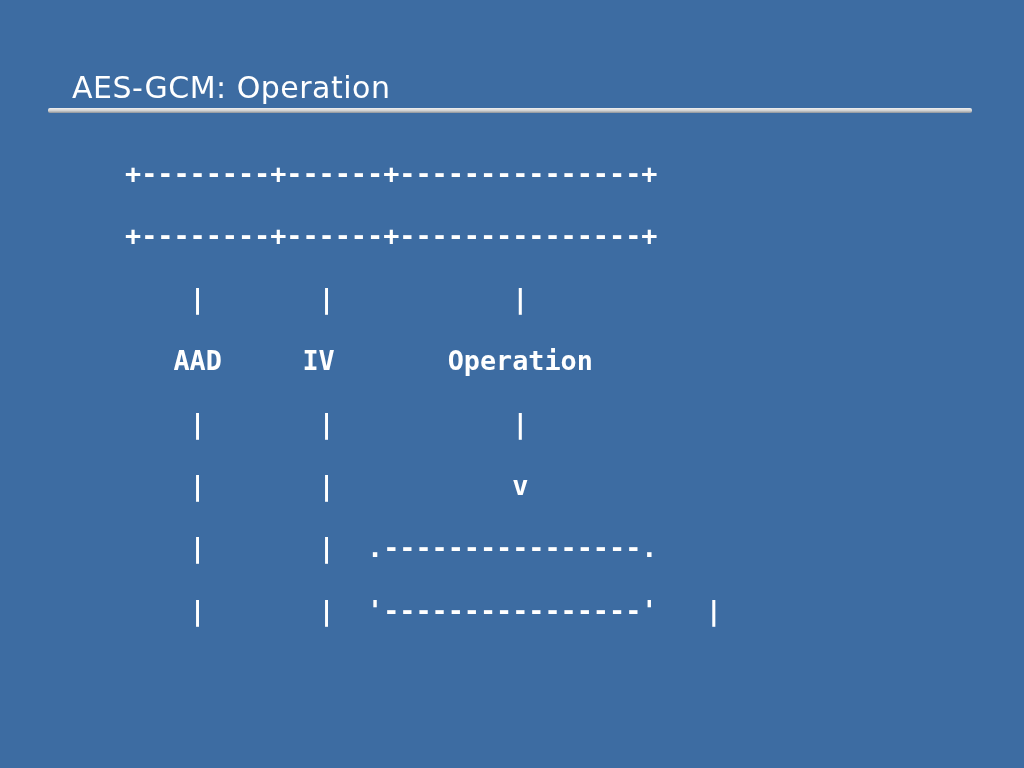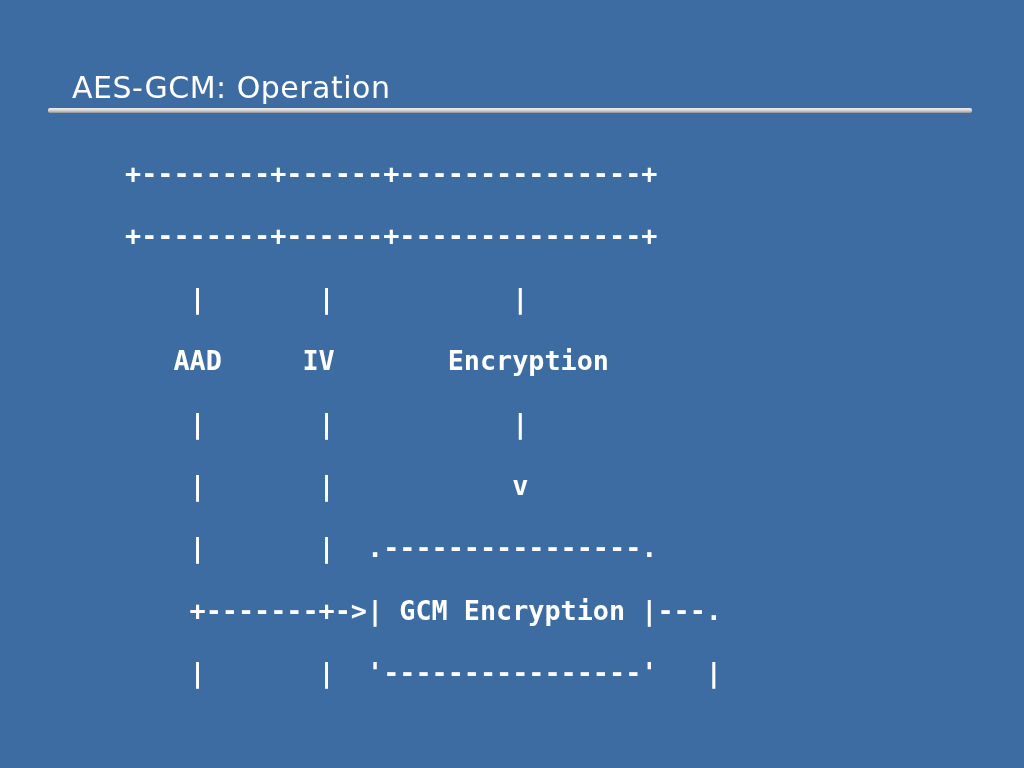--- a/index.html
+++ b/index.html
@@ -59,25 +59,24 @@
 
 <div class="slide">
 
   <h1 class="slide-title">AES-GCM: Operation</h1>
 
   <div class="title-divider"></div>
 
   <pre class="ascii-diagram"><div class="ascii-line">+--------+------+---------------+</div>
 <div class="ascii-line">+--------+------+---------------+</div>
 <div class="ascii-line">    |       |           |</div>
-<div class="ascii-line">   AAD     IV       Encryption</div>
+<div class="ascii-line">   AAD     IV       Operation</div>
 <div class="ascii-line">    |       |           |</div>
 <div class="ascii-line">    |       |           v</div>
 <div class="ascii-line">    |       |  .----------------.</div>
-<div class="ascii-line">    +-------+-&gt;| GCM Encryption |---.</div>
 <div class="ascii-line">    |       |  '----------------'   |</div>
 
 
 
 
 
 
 
 </pre>
 

